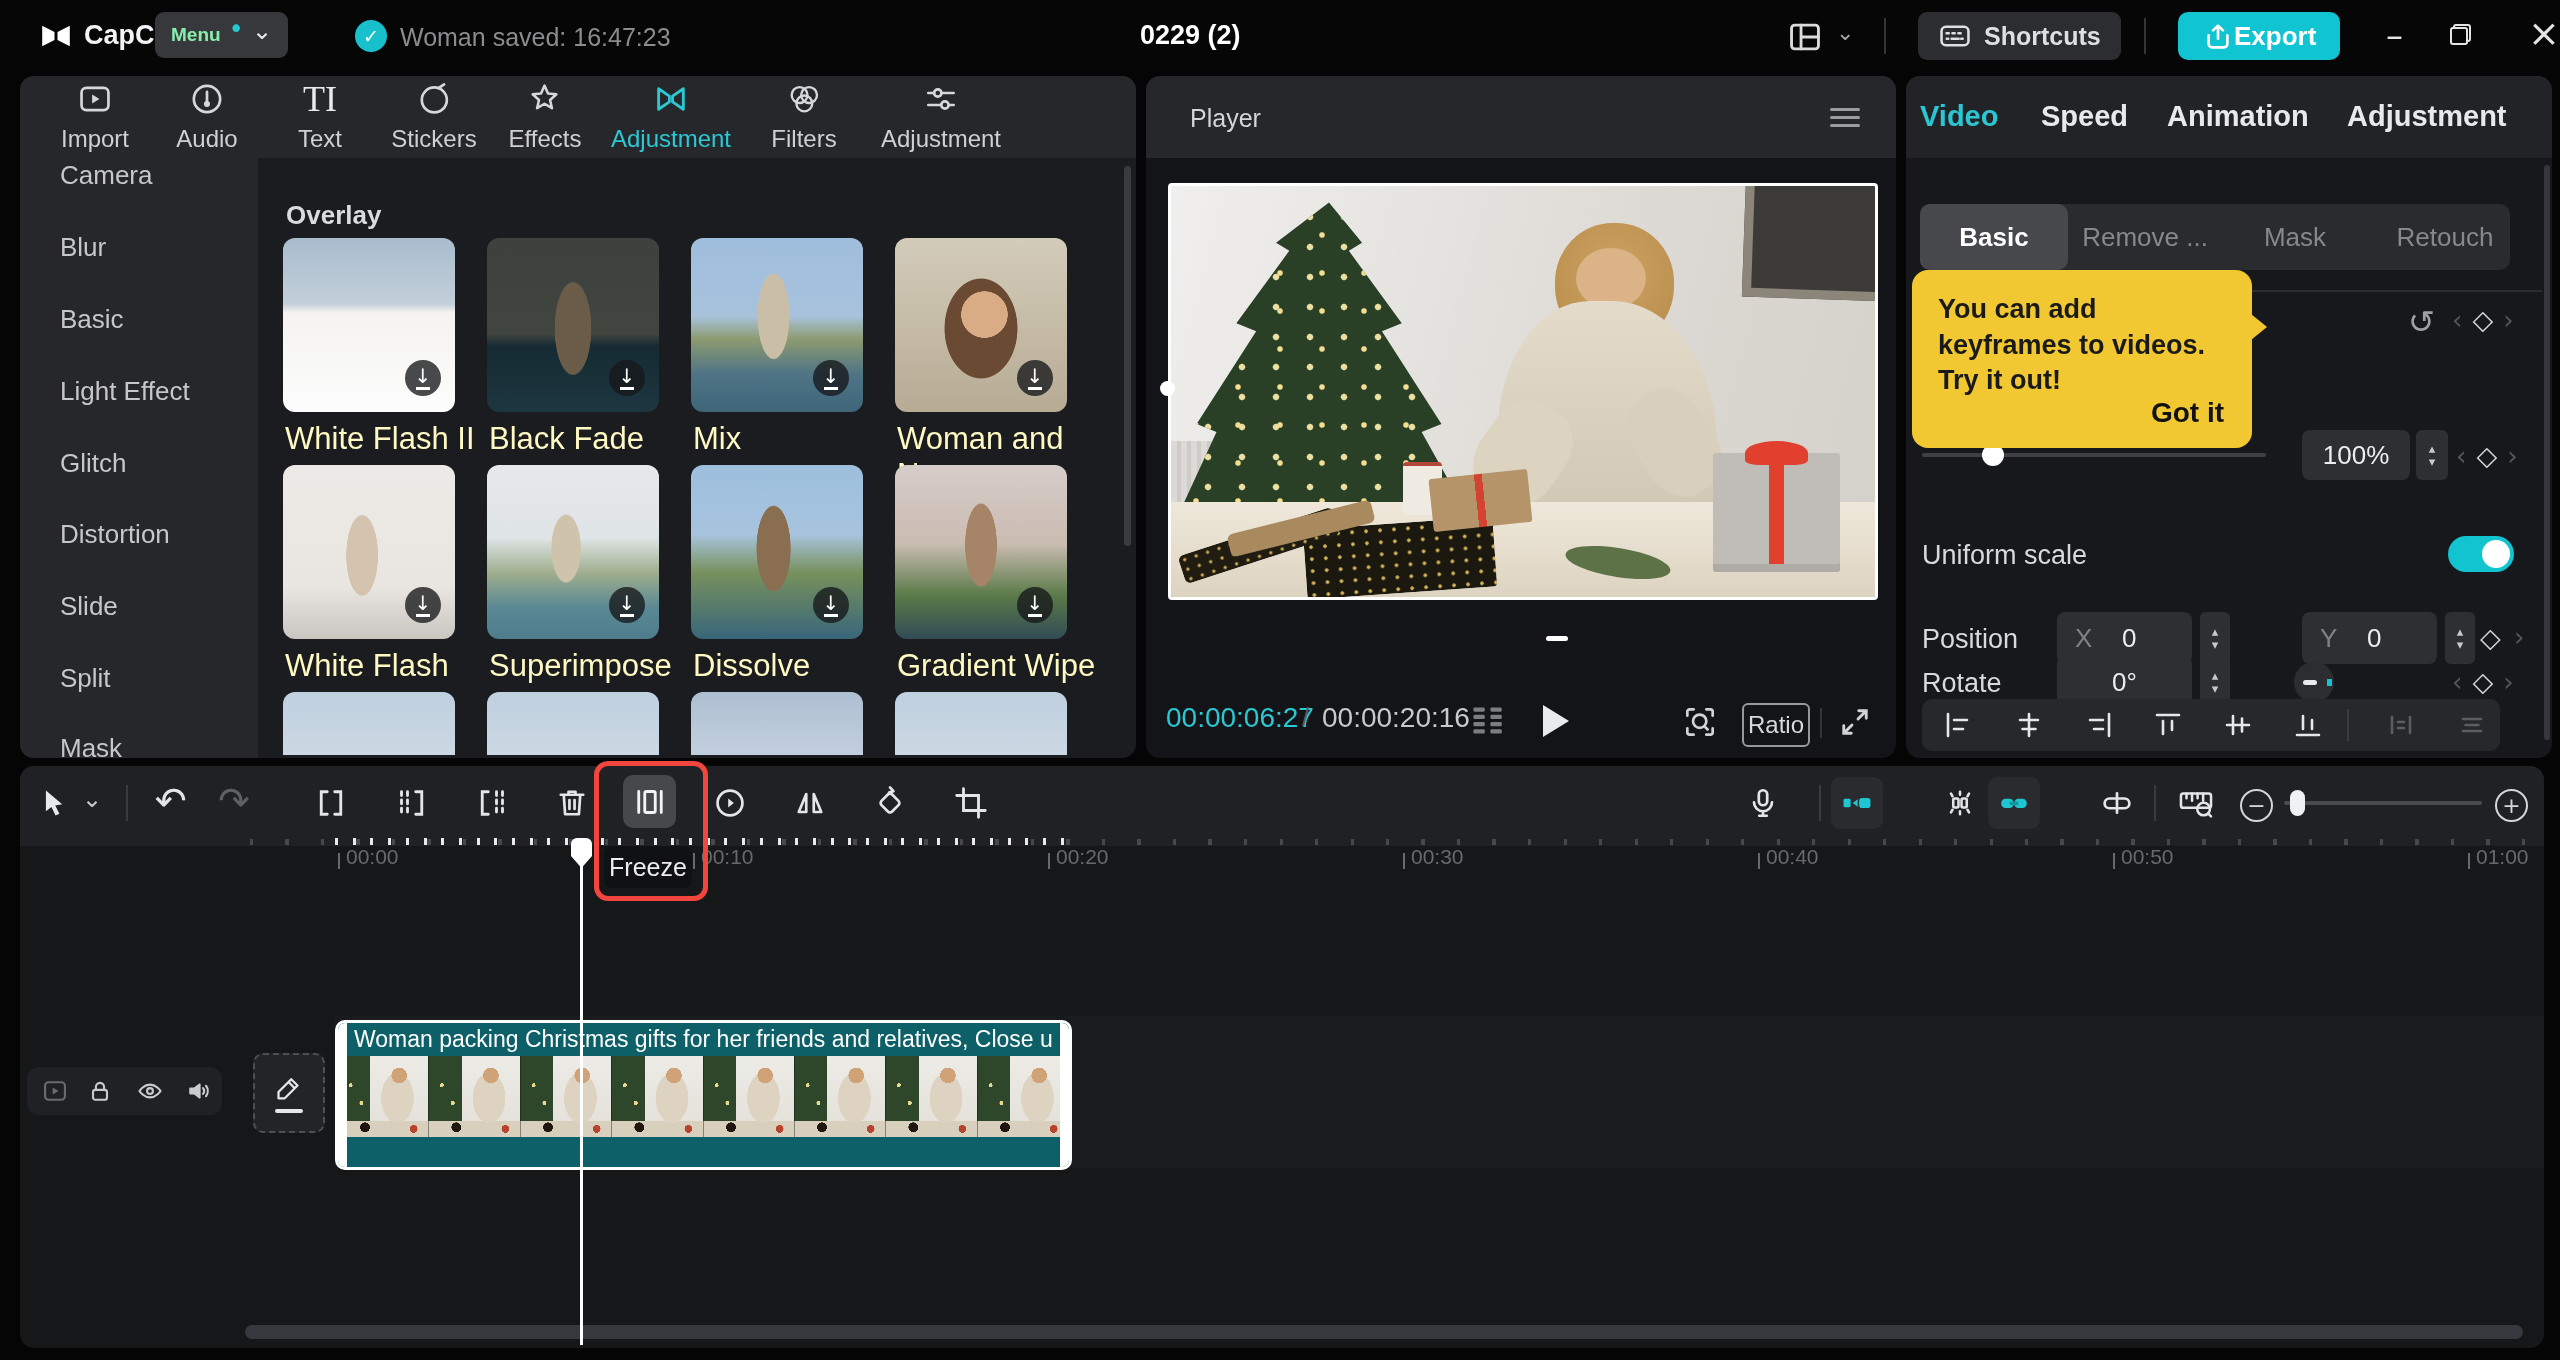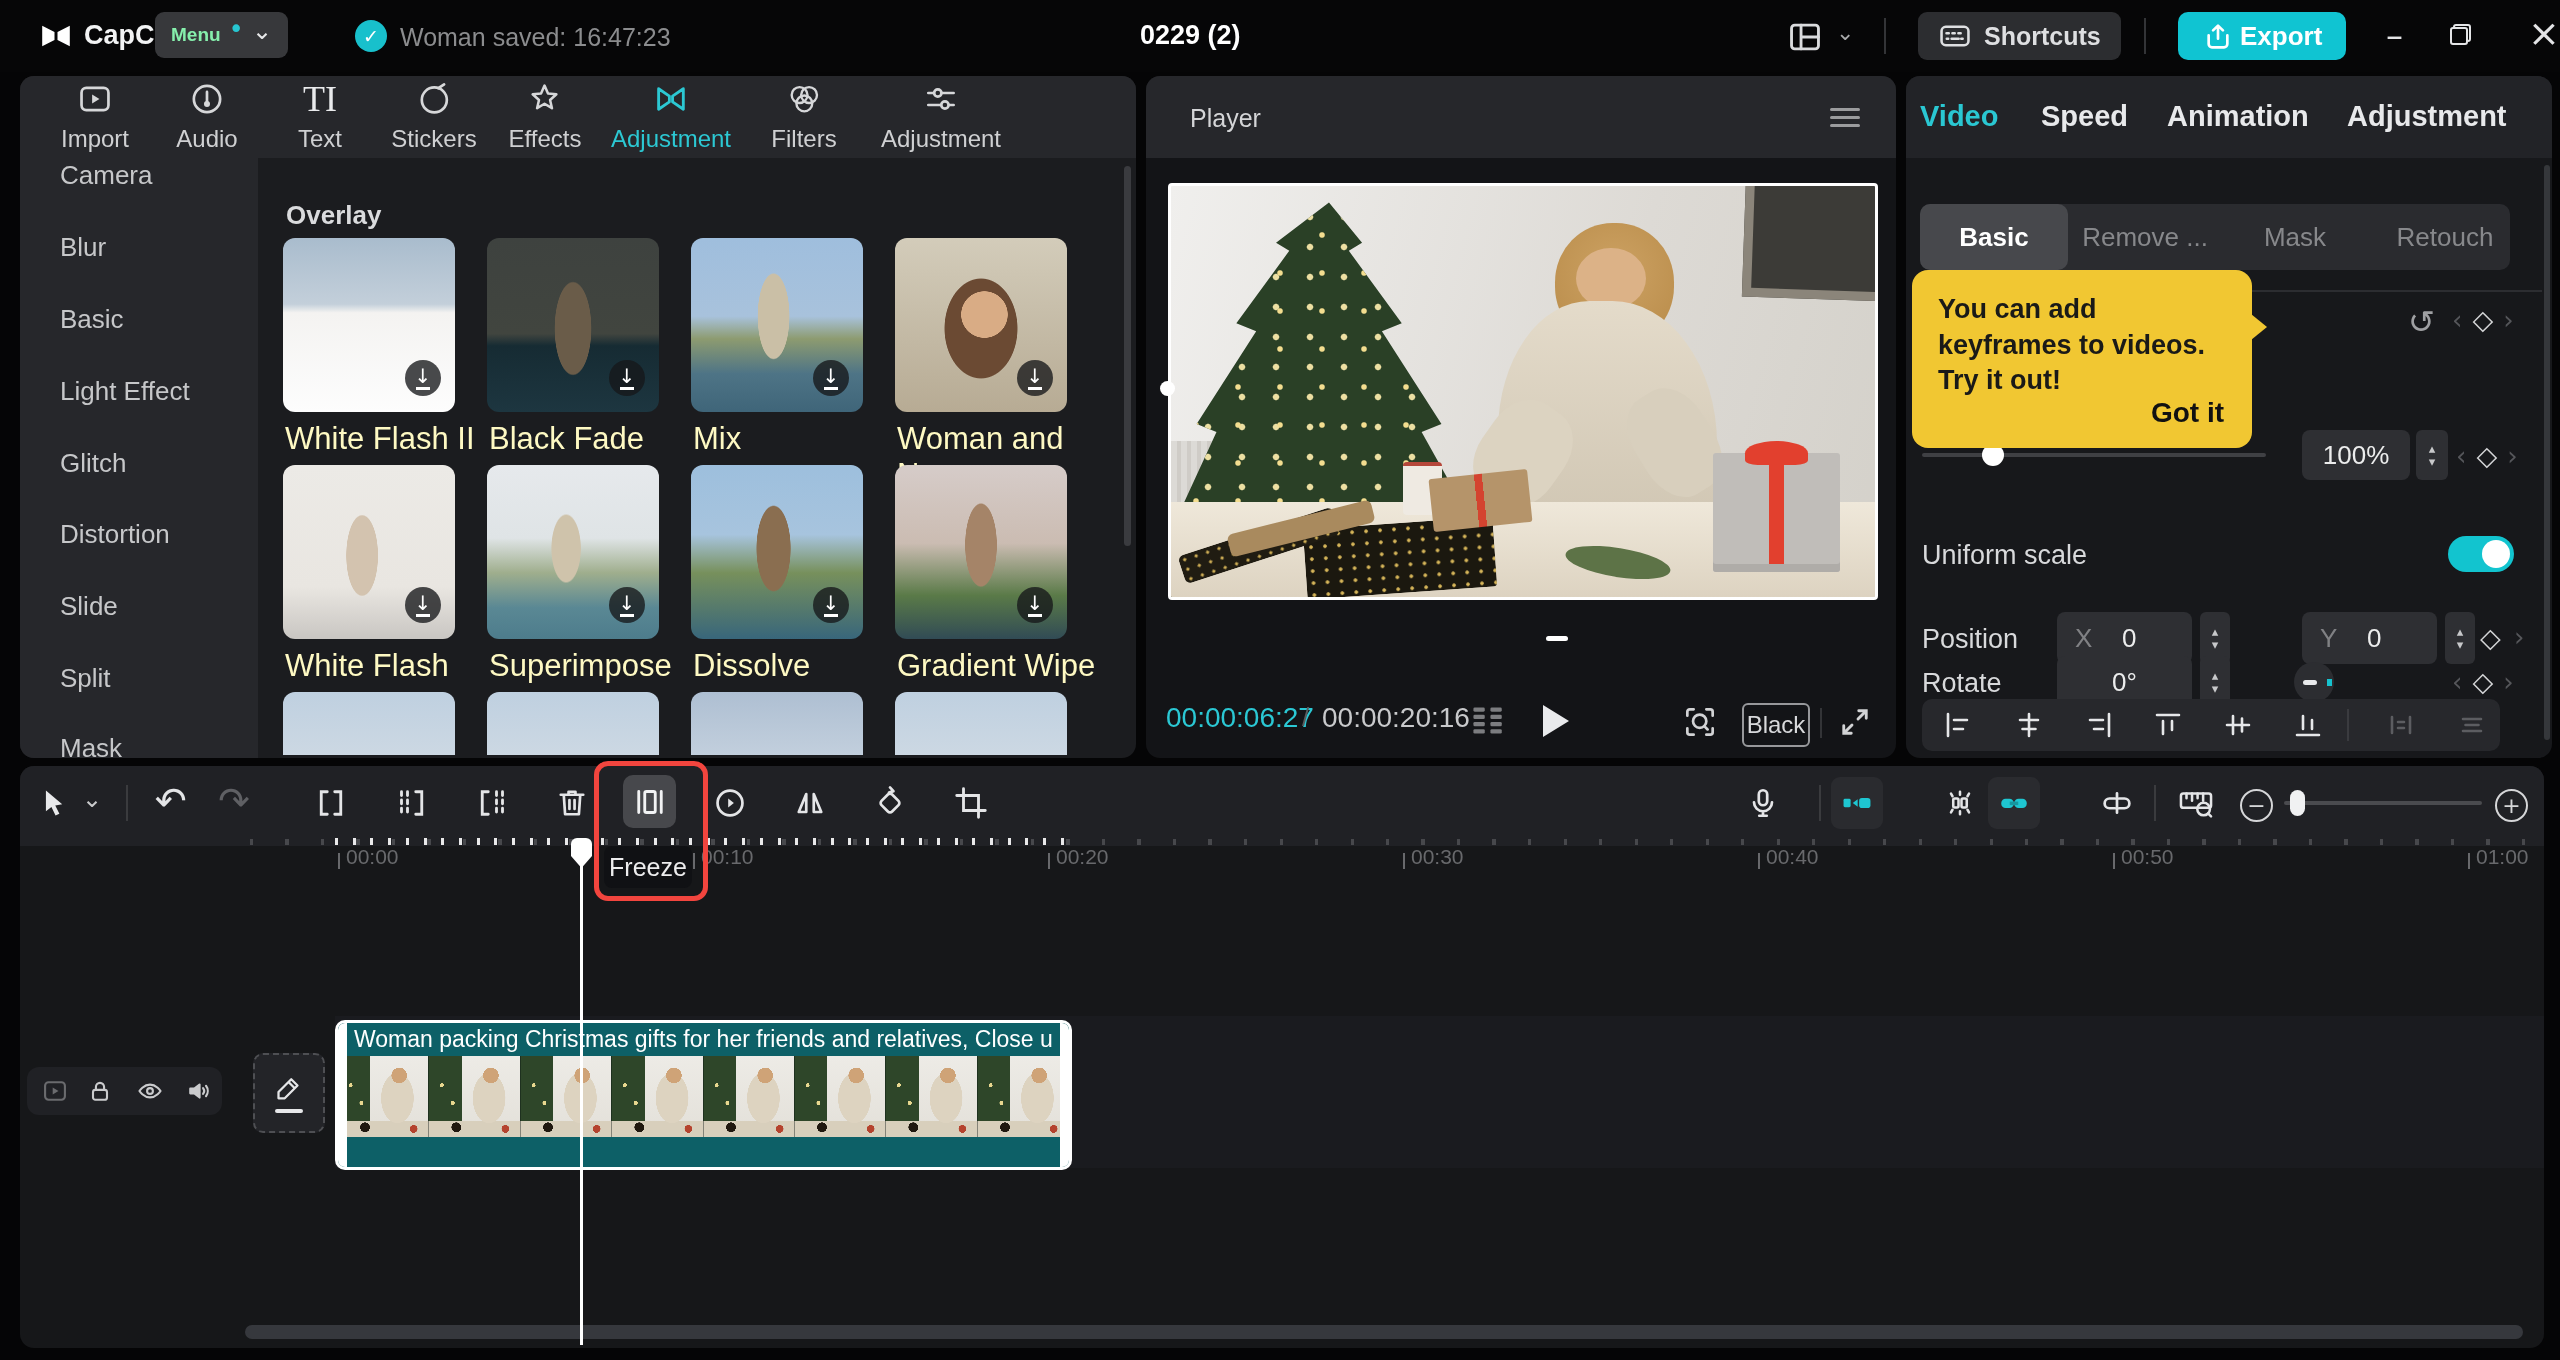--- a/index.html
+++ b/index.html
@@ -6,21 +6,21 @@
   body{width:2560px;height:1360px;overflow:hidden;background:#050506;
        font-family:"Liberation Sans","DejaVu Sans",sans-serif;color:#e7e8ea}
   .abs{position:absolute}
   .ctr{display:flex;align-items:center;justify-content:center}
   .glyph{font-family:"DejaVu Sans",sans-serif;line-height:1}
   .panel{position:absolute;border-radius:14px;overflow:hidden}
   svg{display:block}
   
   .menu-btn{background:#37383b;border-radius:9px;display:flex;align-items:center;gap:8px;padding:0 16px;height:46px}
   .pill-btn{background:#2c2d30;border-radius:9px;display:flex;align-items:center;gap:12px;padding:0 20px;height:48px;color:#dedfe1;font-size:25px;font-weight:700}
-  .export-btn{background:#10c4d2;border-radius:10px;display:flex;align-items:center;gap:6px;padding:0 24px;height:48px;color:#fff;font-size:26px;font-weight:700}
+  .export-btn{background:#10c4d2;border-radius:10px;display:flex;align-items:center;gap:0;padding:0 24px;height:48px;color:#fff;font-size:26px;font-weight:700}
   .vsep{width:2px;background:#333437}
   .check-circle{width:32px;height:32px;border-radius:50%;background:#18c0cc;color:#fff;font-size:19px;font-weight:700}
   .restore{position:relative;width:21px;height:21px}
   .restore::before{content:"";position:absolute;left:0;bottom:0;width:14px;height:14px;border:2.5px solid #e3e4e6;border-radius:3px}
   .restore::after{content:"";position:absolute;right:0;top:0;width:14px;height:14px;border:2.5px solid #e3e4e6;border-radius:3px;clip-path:polygon(0 0,100% 0,100% 100%,74% 100%,74% 26%,0 26%)}
   
   .media-tab{position:absolute;top:80px;transform:translateX(-50%);display:flex;flex-direction:column;align-items:center;gap:7px;color:#d6d7d9}
   .media-tab .lbl{font-size:24px;color:#cfd0d2}
   .media-tab.active,.media-tab.active .lbl{color:#2cc8d3}
   .cat-item{position:absolute;left:60px;font-size:26px;color:#c6c7c9}
@@ -279,21 +279,21 @@
 </div>
 <div class="abs" style="left:1543px;top:705px;width:0;height:0;border-top:16px solid transparent;border-bottom:16px solid transparent;border-left:26px solid #e9eaec"></div>
 <div class="abs tl-icon" style="left:1700px;top:722px">
   <svg width="38" height="38" viewBox="0 0 24 24" fill="none" stroke="#d2d3d5" stroke-width="1.7" stroke-linecap="round">
       <circle cx="11.8" cy="11.5" r="4.2"></circle>
       <path d="M14.7 14.6l2.1 2.1"></path>
       <path d="M4 8V5.5A1.5 1.5 0 0 1 5.5 4H8M16 4h2.5A1.5 1.5 0 0 1 20 5.5V8M20 16v2.5a1.5 1.5 0 0 1-1.5 1.5H16M8 20H5.5A1.5 1.5 0 0 1 4 18.5V16"></path>
     </svg>
 </div>
 <div class="abs ctr" style="left:1742px;top:703px;width:64px;height:40px;border:2px solid #97989b;border-radius:6px;font-size:24px;color:#d8d9db">
-    <span>Black</span>
+    <span>Ratio</span>
   </div>
 <div class="abs vsep" style="left:1820px;top:708px;height:30px"></div>
 <div class="abs tl-icon" style="left:1855px;top:722px">
   <svg width="36" height="36" viewBox="0 0 24 24" fill="none" stroke="#d2d3d5" stroke-width="1.9" stroke-linecap="round">
       <path d="M14.5 4.5h5v5M9.5 19.5h-5v-5M19.5 4.5L14 10M4.5 19.5L10 14"></path>
     </svg>
 </div>
 
 <div class="panel" style="left:1906px;top:76px;width:646px;height:682px;background:#17181b">
   <div class="abs" style="left:0;top:0;width:646px;height:82px;background:#222327"></div>

